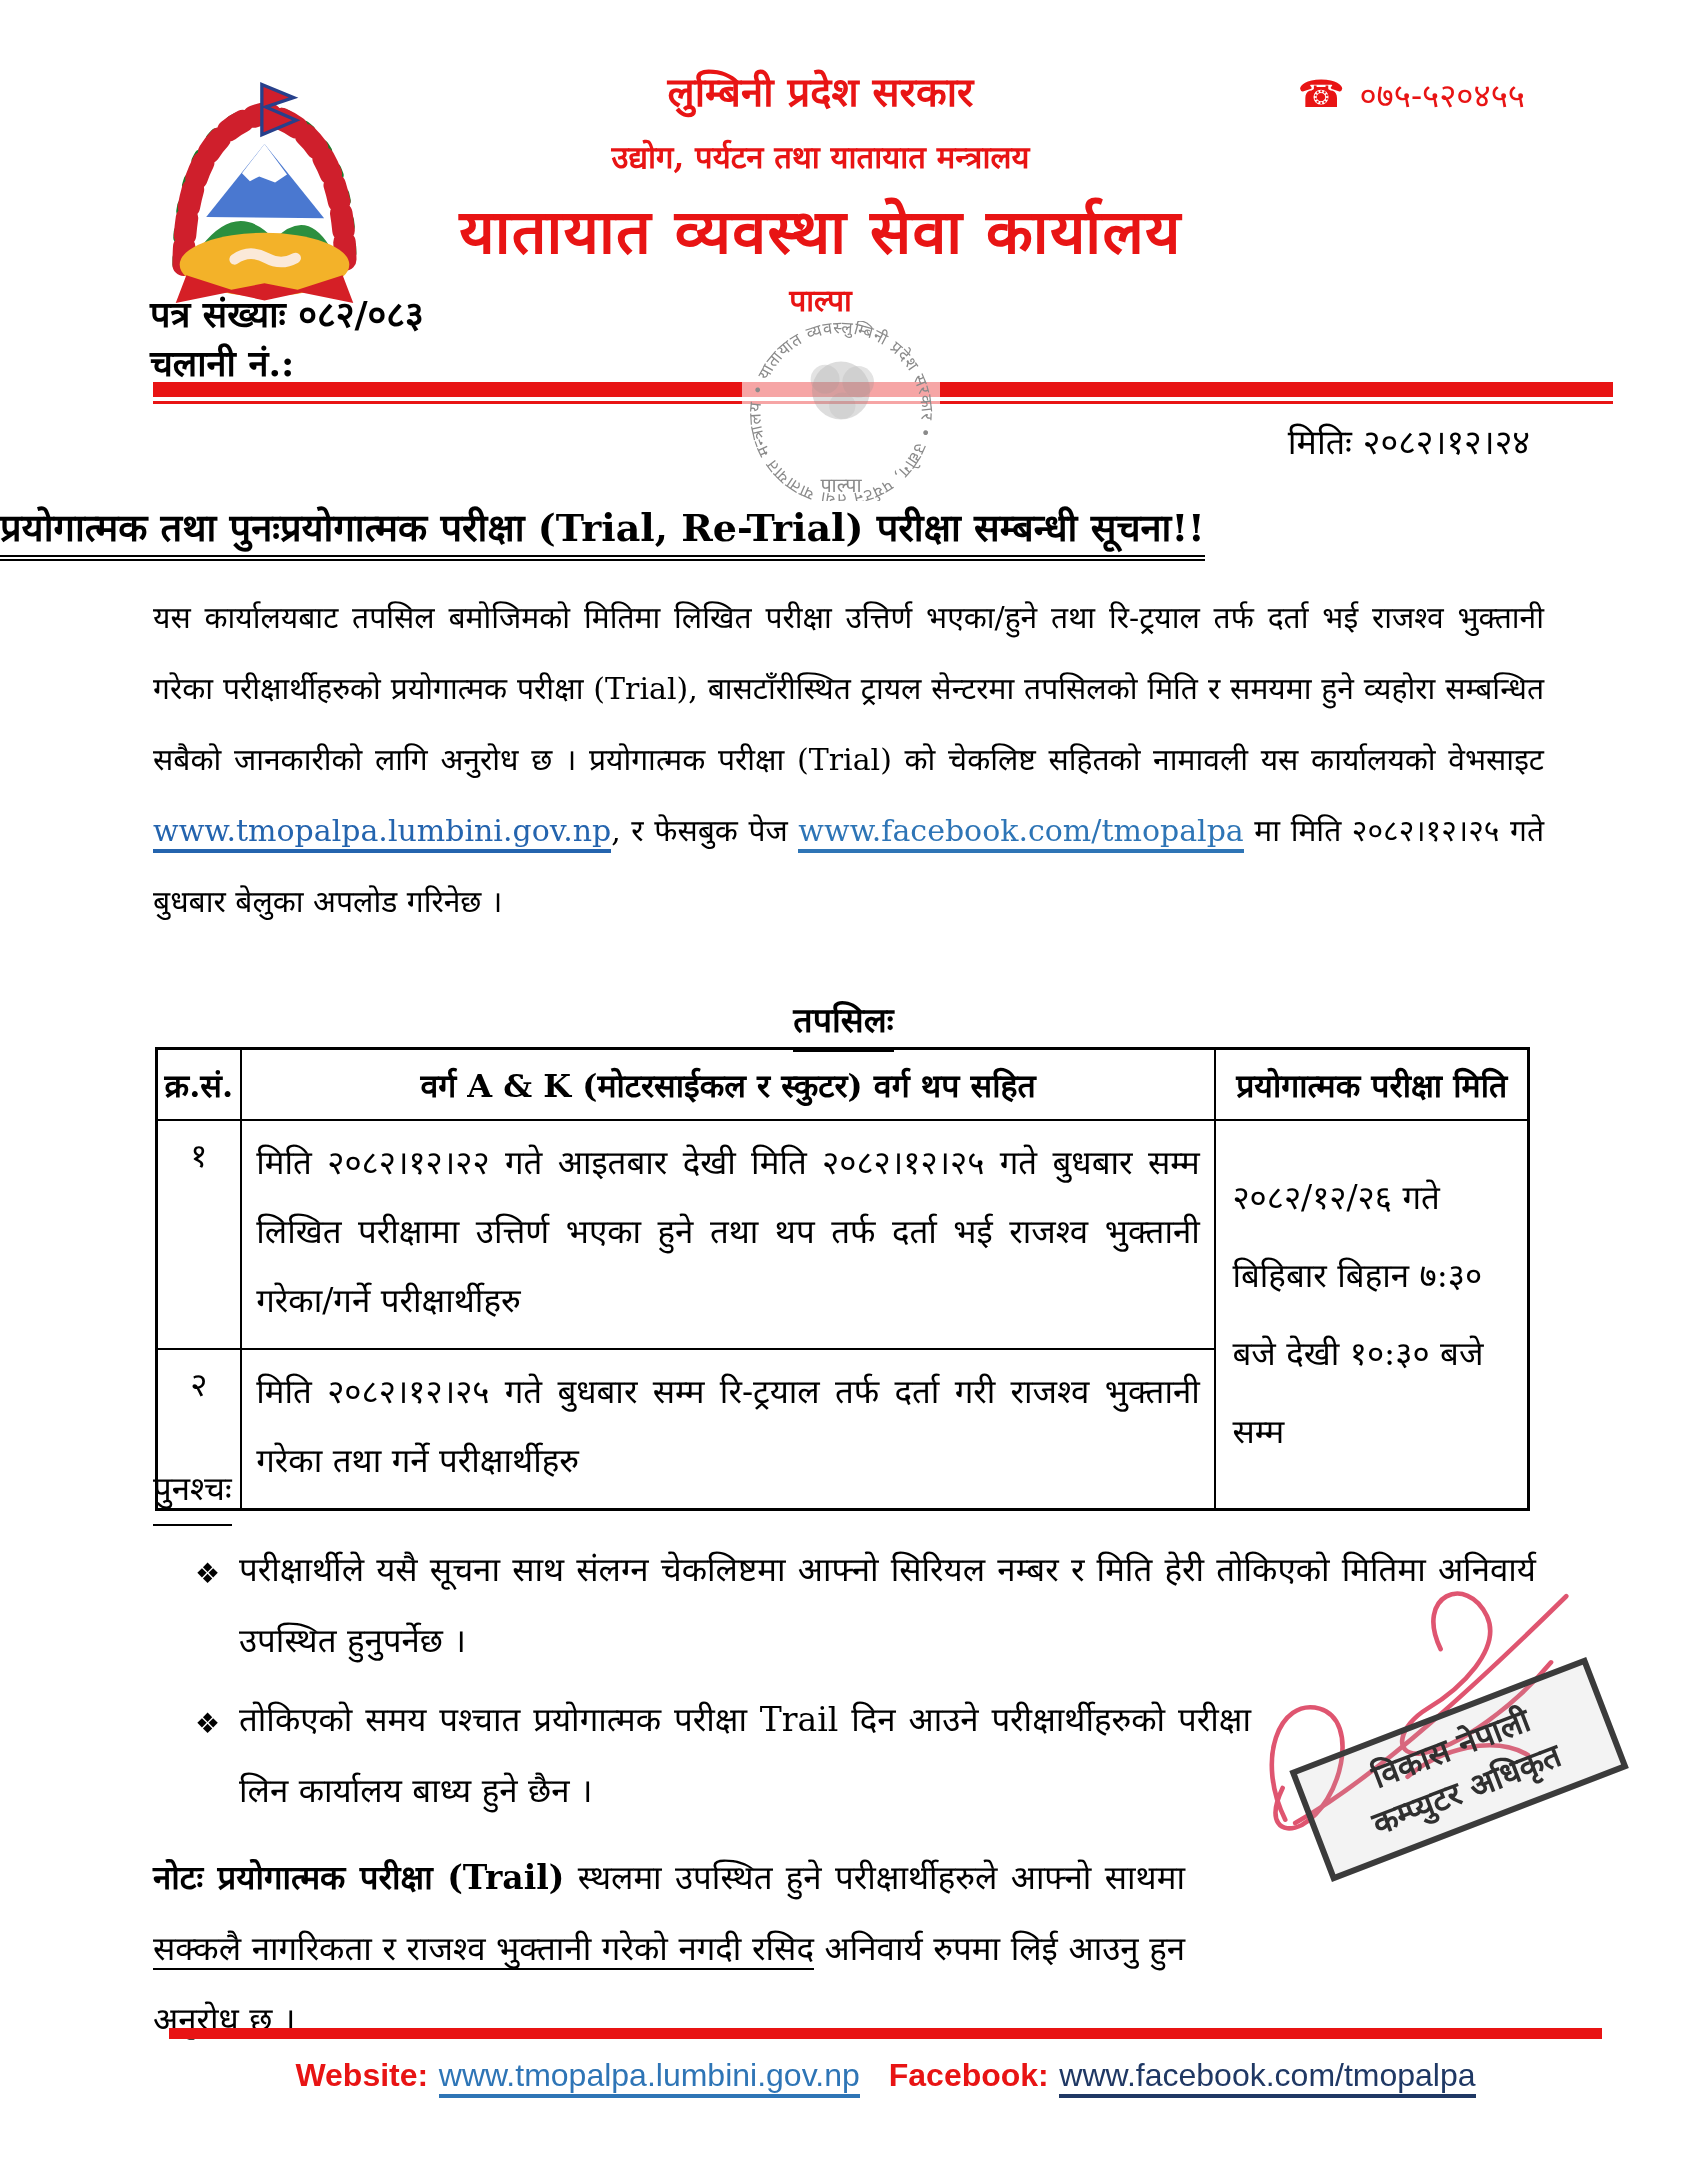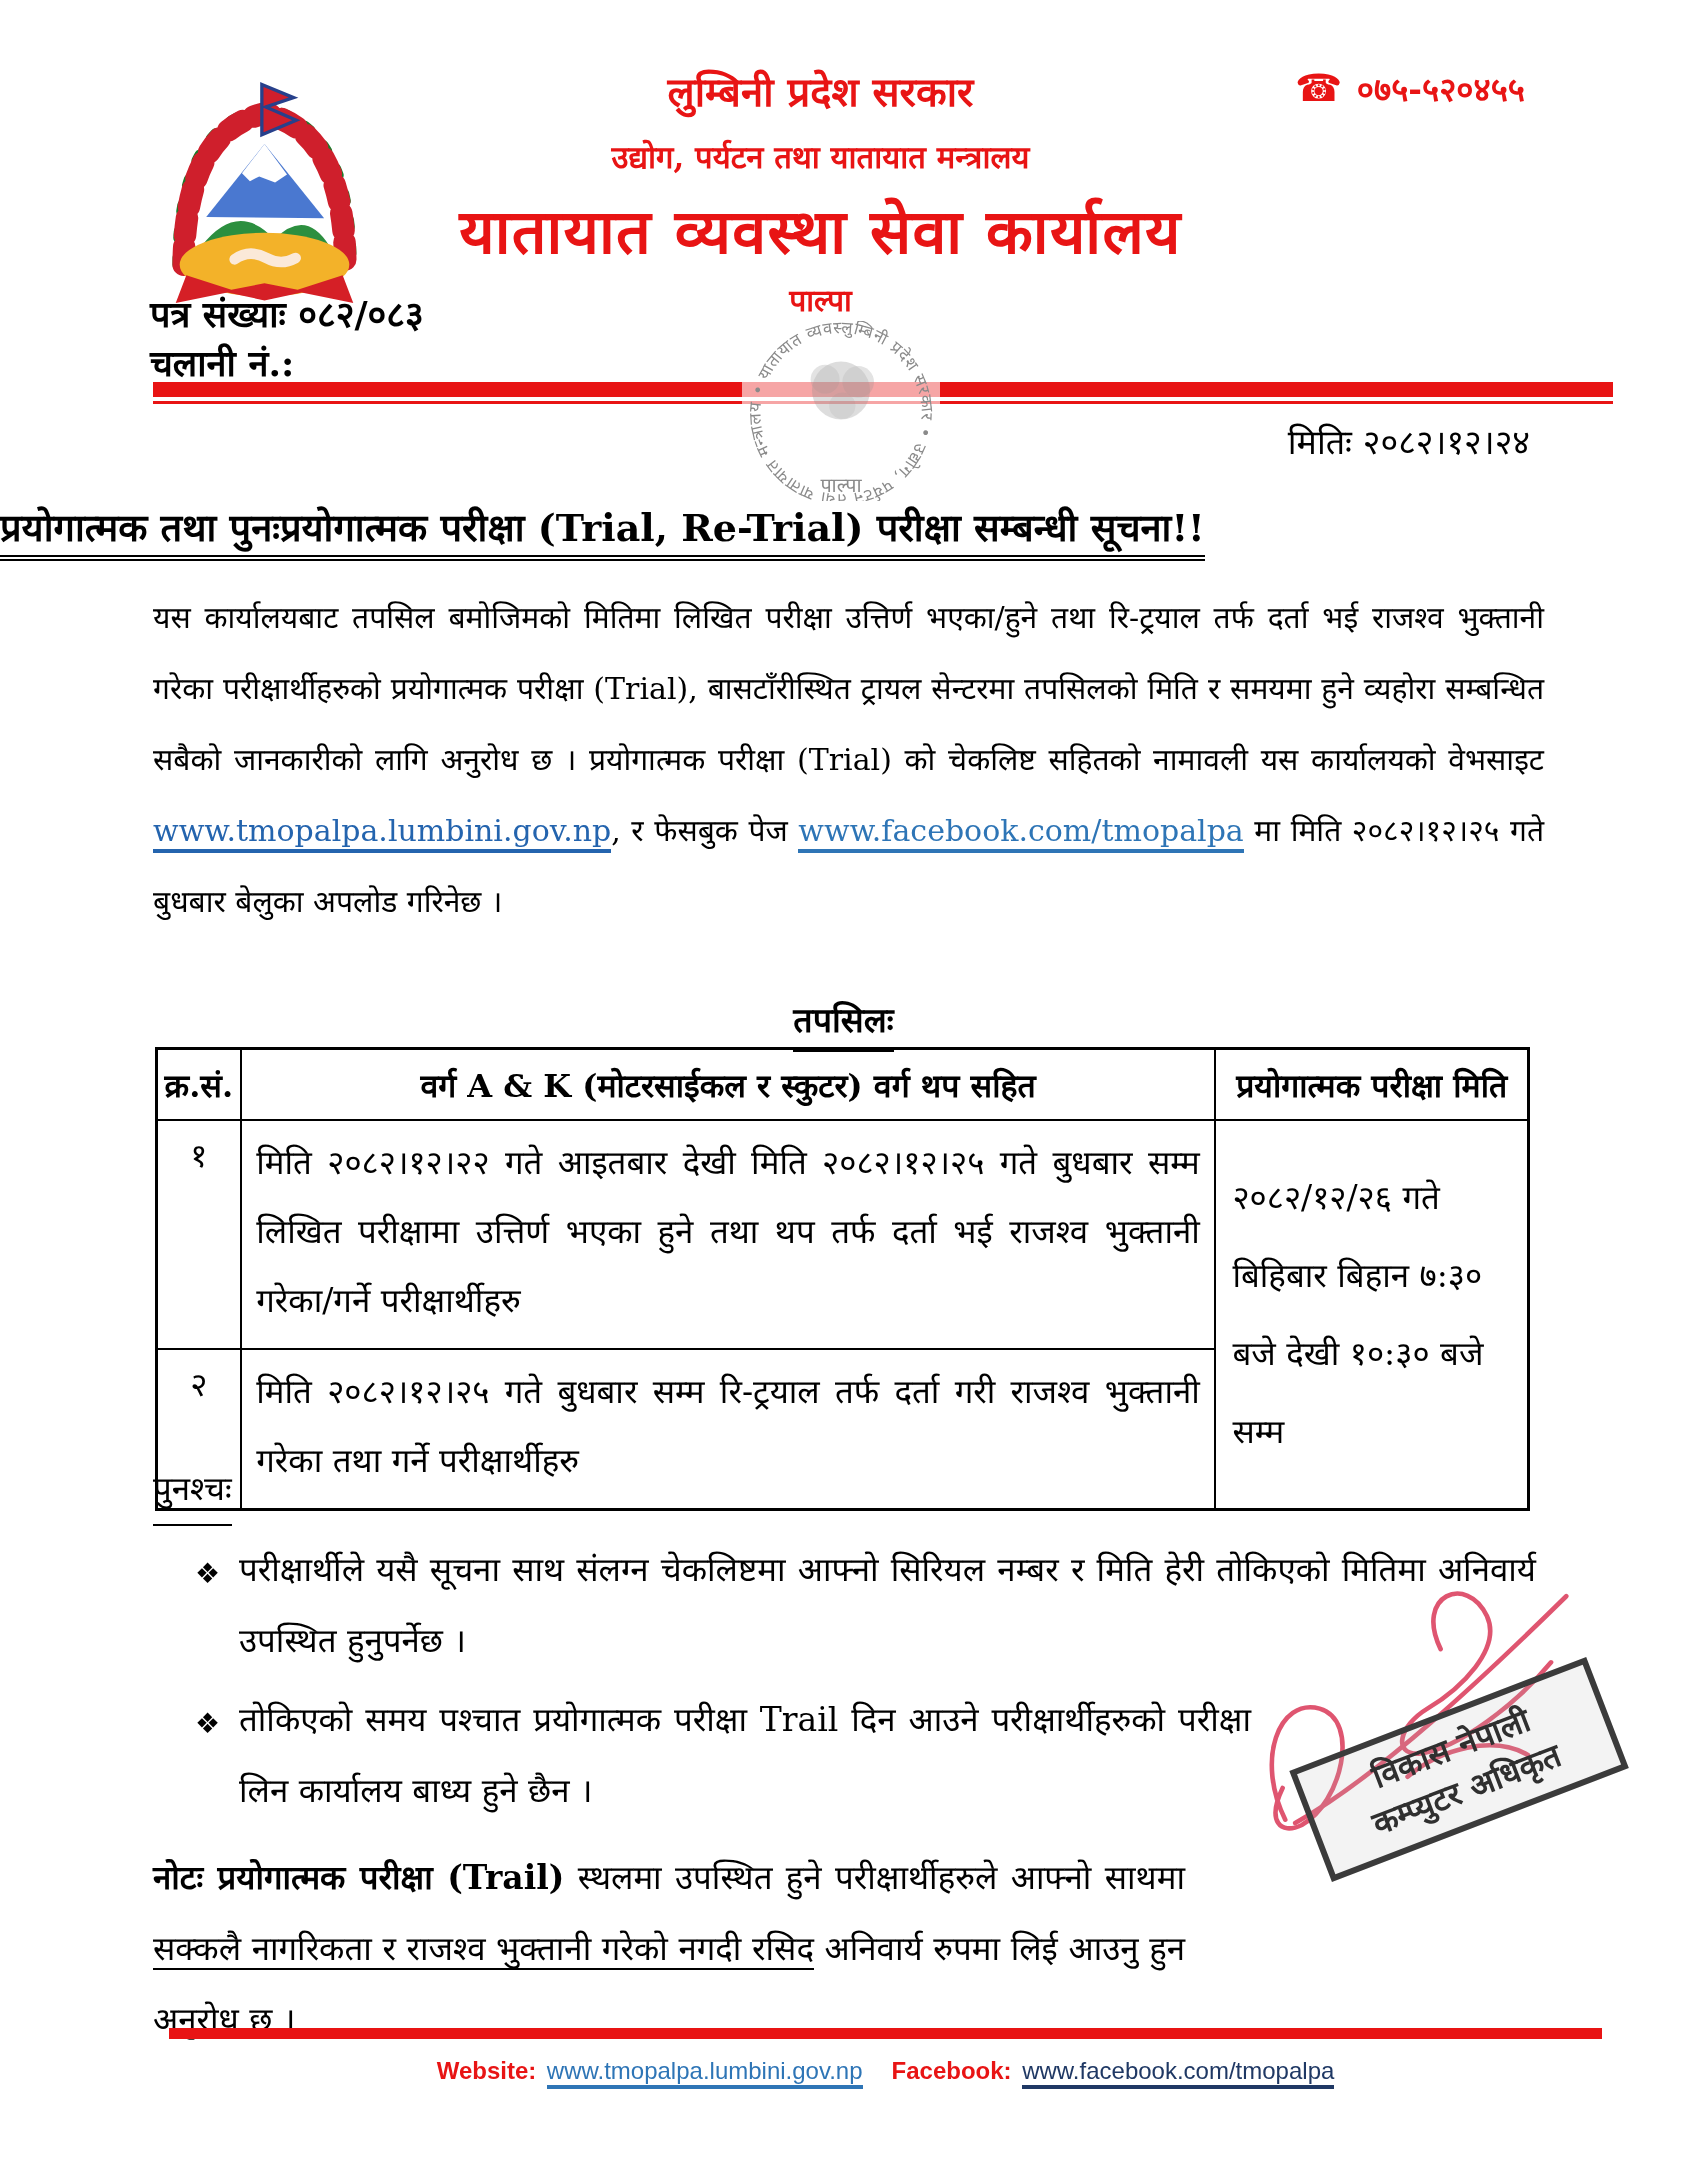--- a/index.html
+++ b/index.html
@@ -12,21 +12,21 @@
     position:relative;width:1687px;height:2183px;background:#fff;
     font-family:"DejaVu Serif",serif;color:var(--ink);overflow:hidden;
   }
   
   .emblem{position:absolute;left:129px;top:46px;width:271px;height:265px}
   .header-center{position:absolute;left:344px;top:63px;width:953px;text-align:center;color:var(--red)}
   .h-gov{font-size:40px;font-weight:700;margin-bottom:17px}
   .h-min{font-size:31px;font-weight:700;margin-bottom:10.6px}
   .h-office{font-size:61px;font-weight:700;letter-spacing:1.3px;margin-bottom:8px}
   .h-palpa{font-size:30px;font-weight:700}
-  .phone{position:absolute;right:162px;top:66px;font-size:33px;font-weight:700;color:var(--red);white-space:nowrap}
+  .phone{position:absolute;right:162px;top:72px;font-size:33px;font-weight:400;color:var(--red);white-space:nowrap}
   .phone-icon{font-size:38px;margin-right:14.6px;font-family:"DejaVu Sans",sans-serif}
   .refs{position:absolute;left:150px;top:290px;font-size:36px;font-weight:700;line-height:49px}
   .divider{position:absolute;left:153px;right:74px;top:382px;z-index:1}
   .divider .bar{height:14.6px;background:var(--red)}
   .divider .thin{height:3.3px;background:var(--red);margin-top:4px}
   .watermark{position:absolute;left:742px;top:321px;width:198px;height:180px;z-index:2;background:rgba(255,255,255,.62)}
   .date-line{position:absolute;right:157px;top:418px;font-size:34px}
   
   .title-wrap{position:absolute;left:0;right:0;top:500px;text-align:left}
   .title{font-size:38px;font-weight:700;border-bottom:6px double #000;padding-bottom:5.3px}
@@ -57,21 +57,21 @@
   .note .nbold{font-weight:700}
   .note .nund{border-bottom:2.6px solid #000}
   
   .signature-svg{position:absolute;left:1239px;top:1555px;width:357px;height:298px;z-index:3}
   .stamp{position:absolute;left:1300px;top:1710px;width:318px;transform:rotate(-21deg);
     border:6.6px solid #3b3b3b;padding:9.3px 6.6px;text-align:center;color:#2f2f2f;
     font-weight:700;font-size:32px;line-height:44px;background:rgba(190,190,190,.18);z-index:3}
   
   .footer{position:absolute;left:169px;right:85px;top:2028px;text-align:center;font-family:"Liberation Sans",sans-serif}
   .footer .bar{height:10.6px;background:var(--red);margin-bottom:18.5px}
-  .footer-text{font-size:24px;font-weight:700;white-space:nowrap}
+  .footer-text{font-size:32px;font-weight:700;white-space:nowrap}
   .site-label{color:var(--red);margin-right:10.6px}
   .site-link{color:#2e75b6;border-bottom:4px solid #2e75b6;padding-bottom:1.3px;text-decoration:none;font-weight:400}
   .fb-label{color:var(--red);margin:0 10.6px 0 29px}
   .fb-link{color:#1f3864;border-bottom:4px solid #1f3864;padding-bottom:1.3px;text-decoration:none;font-weight:400}
 </style>
 </head>
 <body>
 
 <div class="page">
 

